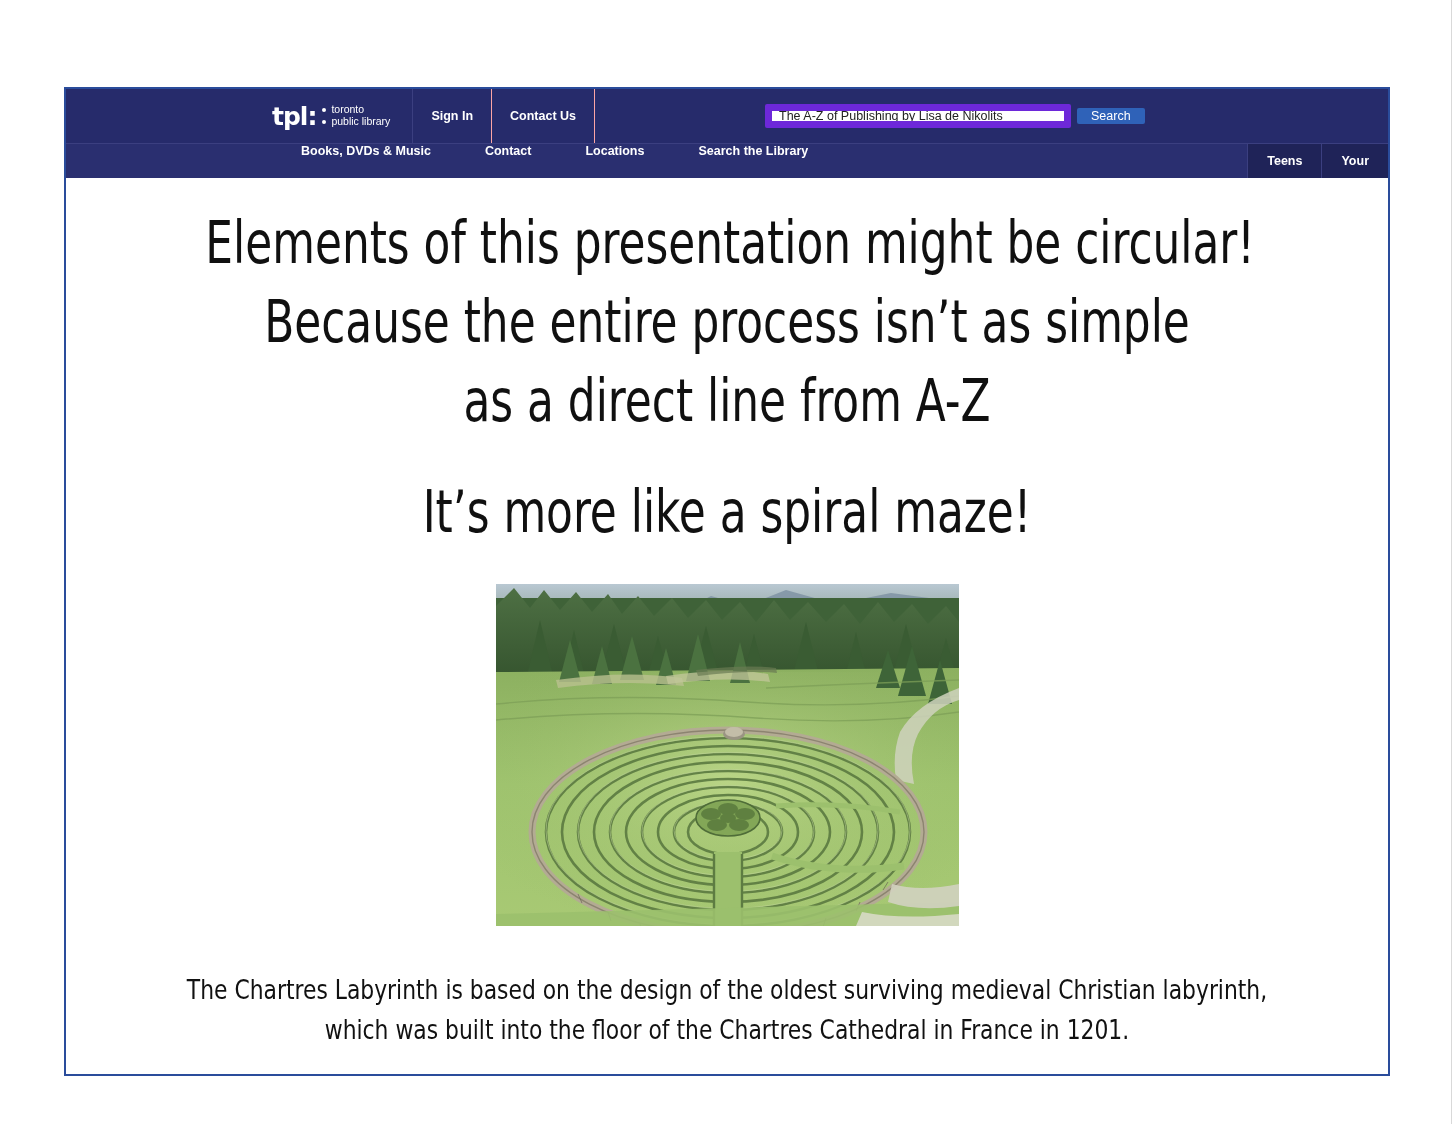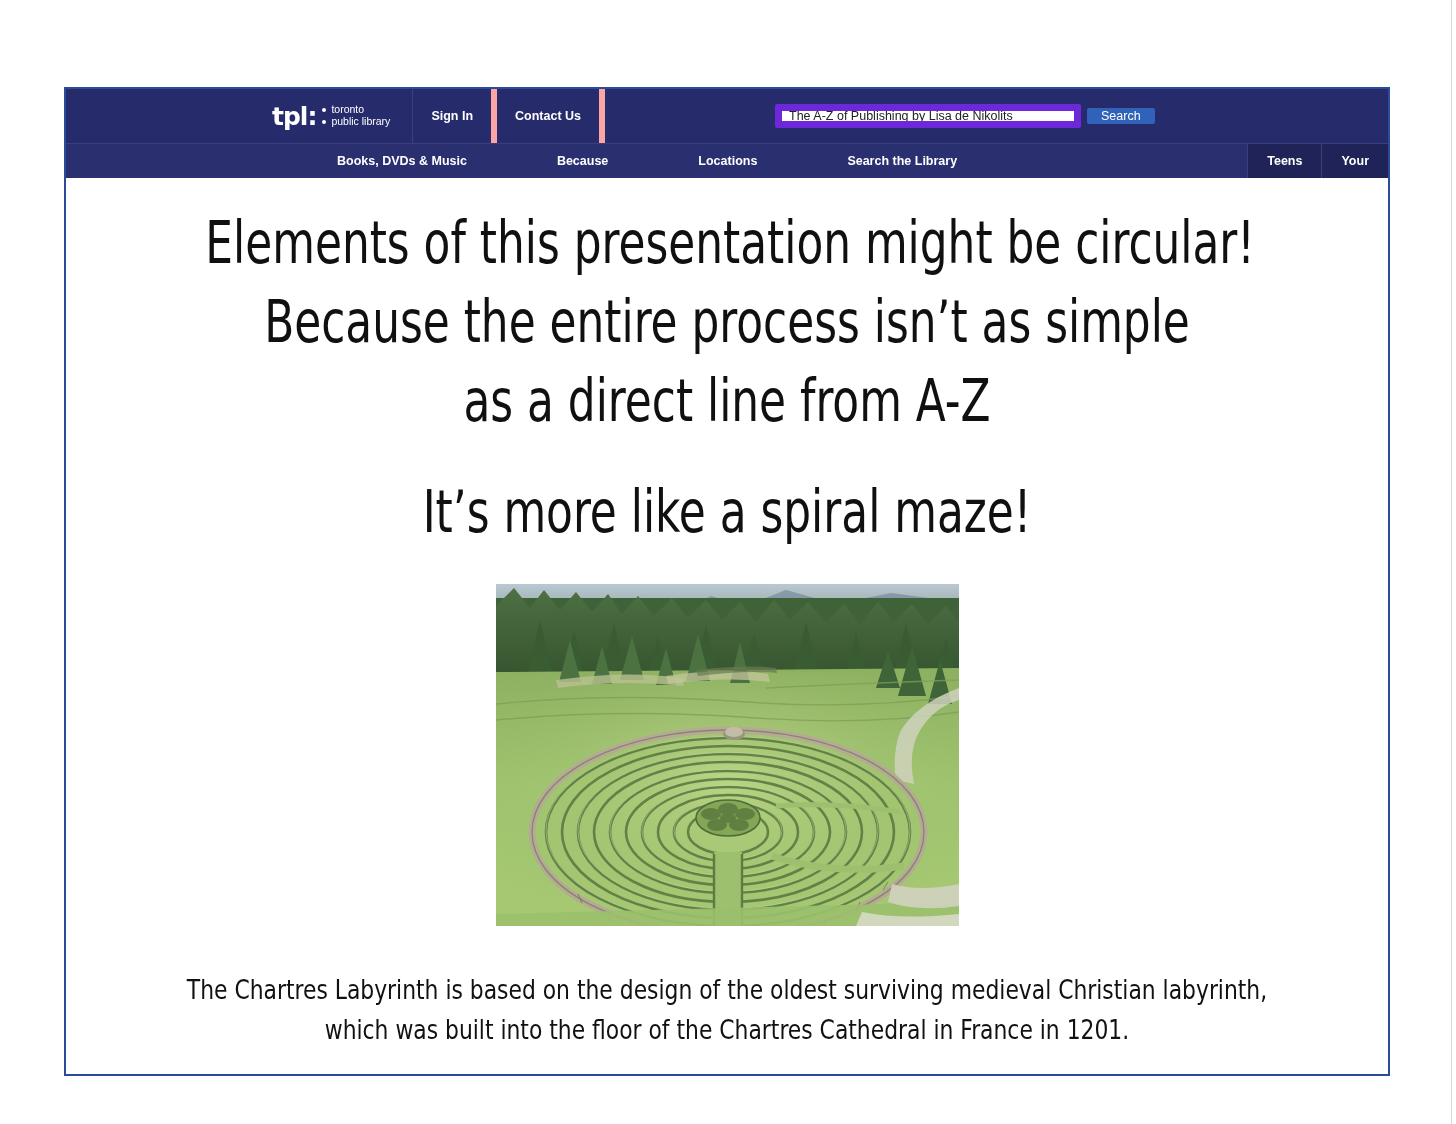--- a/index.html
+++ b/index.html
@@ -86,21 +86,21 @@
 
   .hdr-link {
     display: flex;
     align-items: center;
     gap: 7px;
     padding: 0 18px;
     color: #ffffff;
     font-size: 12.5px;
     font-weight: bold;
     white-space: nowrap;
-    border-right: 6px solid #fca5a5;
+    border-right: 1px solid #fca5a5;
     cursor: pointer;
   }
 
   .account-icon { display: block; width: 20px; height: 20px; }
 
   .hdr-search {
     display: flex;
     align-items: center;
     margin-left: 170px;
     gap: 6px;
@@ -129,23 +129,22 @@
     font-family: "Liberation Sans", sans-serif;
     cursor: pointer;
   }
 
   
   .tpl-nav {
     height: 34px;
     background: #2a2f70;
     border-top: 1px solid #3b3f80;
     display: flex;
-    align-items: center;
+    align-items: flex-start;
     position: relative;
-    gap: 36px;
   }
   .nav-spacer { width: 208px; }
   .nav-item {
     display: flex;
     align-items: center;
     padding: 0 27px;
     color: #ffffff;
     font-size: 12.5px;
     font-weight: bold;
     white-space: nowrap;
@@ -261,21 +260,21 @@
     </div>
   </div>
 
   <div class="tpl-nav">
     <div class="nav-spacer"></div>
 
     <div class="nav-item">
       <span>Books, DVDs &amp; Music</span>
     </div>
     <div class="nav-item">
-      <span>Because</span>
+      <span>Contact</span>
     </div>
     <div class="nav-item">
       <span>Locations</span>
     </div>
     <div class="nav-item">
       <span>Search the Library</span>
     </div>
 
     <div class="nav-right">
       <div class="nav-tab">

